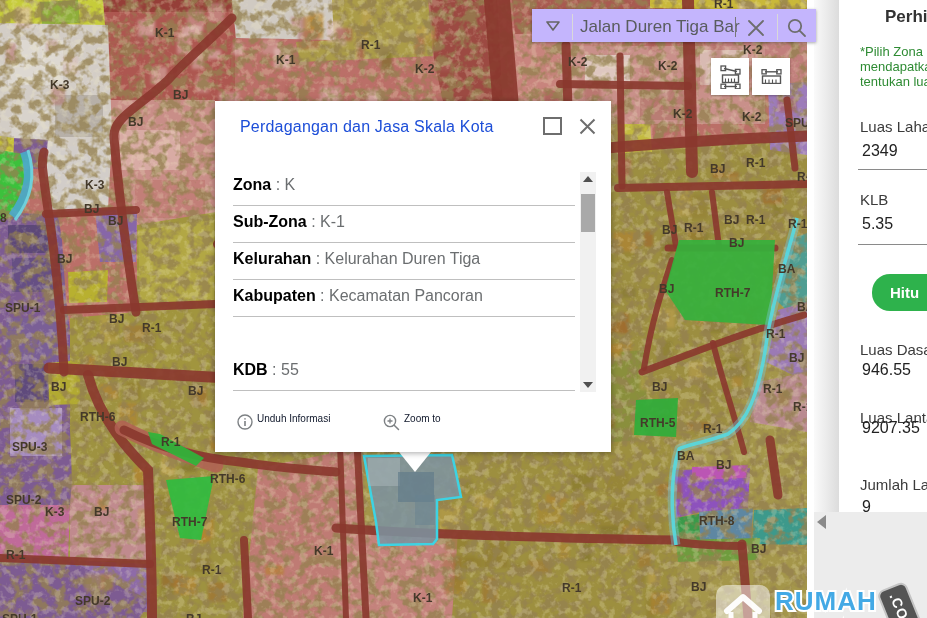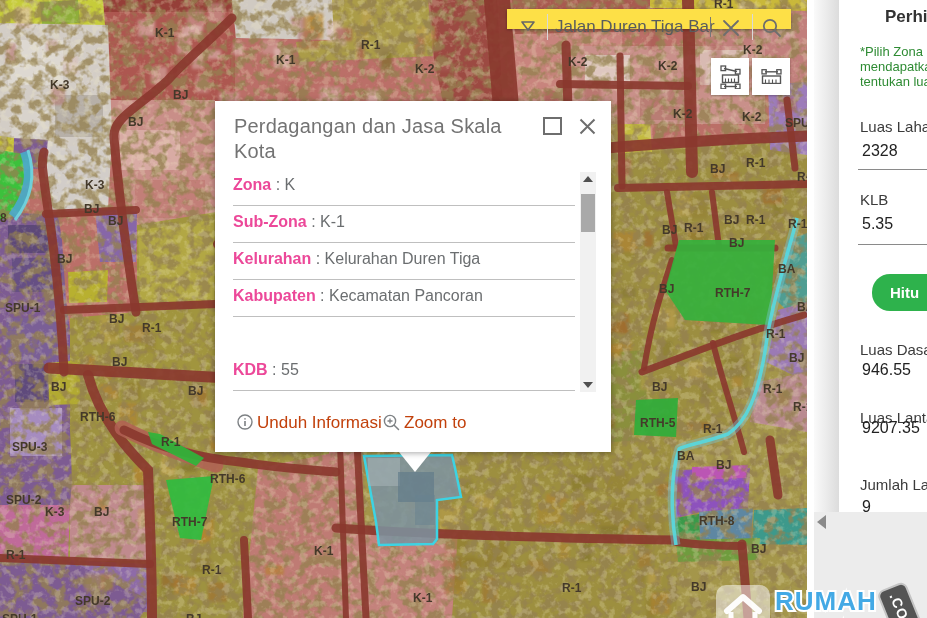--- a/index.html
+++ b/index.html
@@ -9,38 +9,38 @@
 #pscroll{position:absolute;left:7px;top:0;width:25px;height:512px;background:linear-gradient(to right,#fafafa,#dcdcdc)}
 #pgray{position:absolute;left:7px;top:512px;width:113px;height:106px;background:#ececec}
 #parrow{position:absolute;left:10px;top:515px;width:0;height:0;border-top:7px solid transparent;border-bottom:7px solid transparent;border-right:9px solid #8a8a8a}
 #ptitle{left:78px;top:7px;font-size:17px;font-weight:bold;color:#333}
 .grn{left:53px;color:#2e8b33;font-size:13px}
 .plab{left:53px;color:#3b3b3b;font-size:15px}
 .pval{left:55px;color:#222;font-size:16px}
 .phr{position:absolute;left:51px;width:76px;border-bottom:1px solid #8a8a8a}
 #pbtn{position:absolute;left:65px;top:274px;width:70px;height:37px;background:#2eb24c;border-radius:18px;color:#fff;font-weight:bold;font-size:15px;line-height:37px;padding-left:18px}
 
-#search{position:absolute;left:507px;top:9px;width:284px;height:20px;background:#fde047;box-shadow:0 1px 3px rgba(0,0,0,.35)}
+#search{position:absolute;left:532px;top:9px;width:284px;height:33px;background:#c4b5fd;box-shadow:0 1px 3px rgba(0,0,0,.35)}
 #search .sep{position:absolute;top:5px;width:1px;height:26px;background:#d9d9d9}
 #stext{position:absolute;left:48px;top:8px;font-size:17px;color:#595c5e;white-space:nowrap}
 #scursor{position:absolute;left:203px;top:8px;width:1px;height:20px;background:#777}
 
 .mbtn{position:absolute;width:38px;height:37px;background:#fff;box-shadow:0 1px 2px rgba(0,0,0,.3)}
 
 #popup{position:absolute;left:215px;top:101px;width:396px;height:351px;background:#fff;box-shadow:0 1px 6px rgba(0,0,0,.35)}
 #ptr{position:absolute;left:399px;top:452px;width:0;height:0;border-left:16px solid transparent;border-right:16px solid transparent;border-top:20px solid #fff}
-#ptitle2{position:absolute;left:19px;top:13px;width:300px;font-size:20px;line-height:25px;color:#737373;letter-spacing:.2px}
+#ptitle2{position:absolute;left:25px;top:13px;width:300px;font-size:16px;line-height:25px;color:#1d4ed8;letter-spacing:.2px}
 #pmax{position:absolute;left:328px;top:16px;width:15px;height:14px;border:2px solid #6e6e6e}
 .row{position:absolute;left:18px;width:342px;font-size:16px;color:#6b6e70;white-space:nowrap;border-bottom:1px solid #bfbfbf;height:37px;line-height:34px;overflow:hidden}
-.row b{color:#ec4899}
+.row b{color:#000000}
 #sbar{position:absolute;left:365px;top:71px;width:16px;height:220px;background:#f1f1f1}
 #sbar .thumb{position:absolute;left:1px;top:22px;width:14px;height:38px;background:#a9a9a9}
 #sbar .up{position:absolute;left:3px;top:4px;width:0;height:0;border-left:5px solid transparent;border-right:5px solid transparent;border-bottom:6px solid #505050}
 #sbar .dn{position:absolute;left:3px;bottom:4px;width:0;height:0;border-left:5px solid transparent;border-right:5px solid transparent;border-top:6px solid #505050}
-.flink{position:absolute;font-size:17px;color:#c2410c;white-space:nowrap}
+.flink{position:absolute;font-size:10px;color:#0f172a;white-space:nowrap}
 
 #logo{position:absolute;left:700px;top:572px;width:227px;height:78px}
 #lhouse{position:absolute;left:16px;top:13px;width:54px;height:55px;background:rgba(255,255,255,.5);border-radius:10px}
 .ltxt{position:absolute;font-weight:bold;font-size:26px;letter-spacing:1px;-webkit-text-stroke:4px #fff;paint-order:stroke fill}
 #lr1{left:75px;top:14px;color:#43a9e5}
 #lr2{left:72px;top:42px;color:#e2824e}
 #lcom{position:absolute;left:173px;top:25px;width:52px;height:27px;background:#545454;border:2px solid #c4c4c4;border-radius:7px;transform:rotate(68deg);transform-origin:center;color:#fff;font-weight:bold;font-size:14px;text-align:center;line-height:27px;letter-spacing:1px}
 </style></head>
 <body>
 <div id="stage">
@@ -475,21 +475,21 @@
 
 <div id="panel">
  <div id="pscroll"></div>
  <div id="pgray"></div>
  <div id="parrow"></div>
  <div class="t" id="ptitle">Perhitungan</div>
  <div class="t grn" style="top:44px">*Pilih Zona d</div>
  <div class="t grn" style="top:59px">mendapatkan</div>
  <div class="t grn" style="top:74px">tentukan lua</div>
  <div class="t plab" style="top:118px">Luas Lahan</div>
- <div class="t pval" style="top:142px">2328</div>
+ <div class="t pval" style="top:142px">2349</div>
  <div class="phr" style="top:169px"></div>
  <div class="t plab" style="top:191px">KLB</div>
  <div class="t pval" style="top:215px">5.35</div>
  <div class="phr" style="top:244px"></div>
  <div id="pbtn">Hitu</div>
  <div class="t plab" style="top:341px">Luas Dasar</div>
  <div class="t pval" style="top:361px">946.55</div>
  <div class="t plab" style="top:409px">Luas Lantai</div>
  <div class="t pval" style="top:419px">9207.35</div>
  <div class="t plab" style="top:476px">Jumlah Lan</div>

